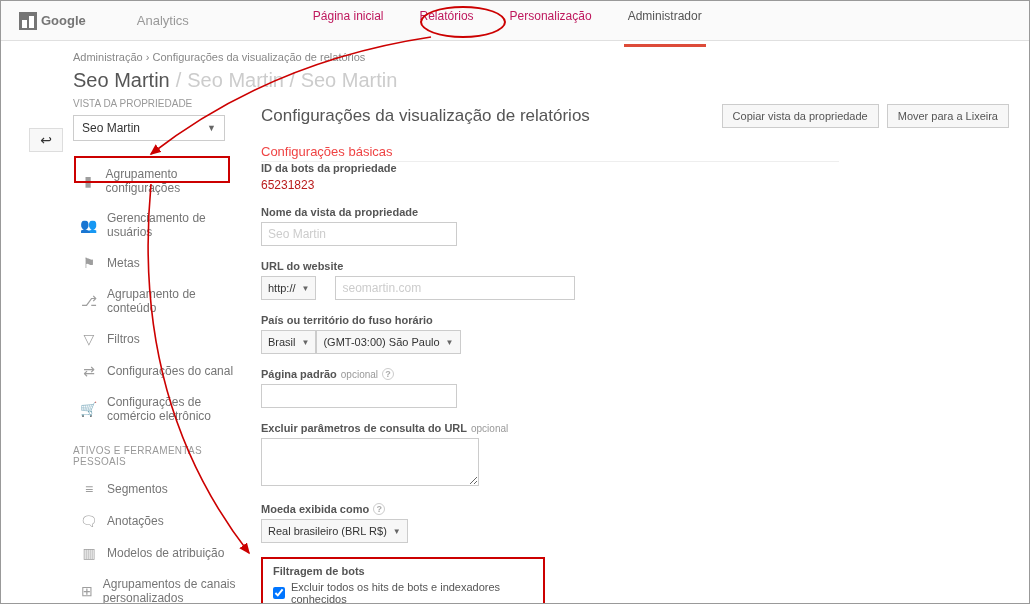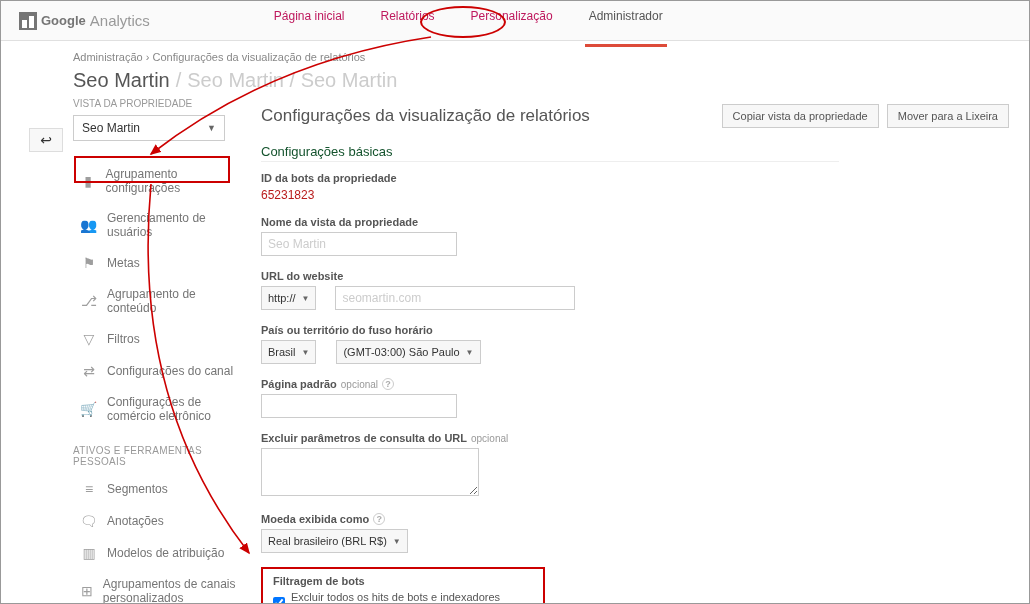--- a/index.html
+++ b/index.html
@@ -3,21 +3,21 @@
   <meta charset="utf-8">
   <style>
     * { box-sizing: border-box; margin: 0; padding: 0; }
     body { font-family: Arial, sans-serif; background: #fff; color: #333; font-size: 12px; width: 1030px; height: 604px; overflow: hidden; position: relative; border: 1px solid #999; }
     .topbar { height: 40px; border-bottom: 1px solid #e0e0e0; display: flex; align-items: center; padding: 0 18px; background: #fafafa; }
     .logo { display: flex; align-items: center; gap: 4px; margin-right: 120px; color: #757575; }
     .logo-icon { width: 18px; height: 18px; background: #757575; display: inline-block; position: relative; }
     .logo-icon::after { content: ''; position: absolute; bottom: 2px; left: 3px; width: 5px; height: 8px; background: #fff; }
     .logo-icon::before { content: ''; position: absolute; bottom: 2px; right: 3px; width: 5px; height: 12px; background: #fff; }
     .logo-text { font-weight: bold; font-size: 13px; }
-    .logo-sub { font-size: 15px; color: #999; }
+    .logo-sub { font-size: 13px; color: #999; margin-left: 47px; }
     .topnav { display: flex; gap: 28px; }
     .topnav-item { color: #be185d; font-size: 12px; cursor: pointer; padding: 0 4px 10px; position: relative; }
     .topnav-item.active { color: #555; }
     .topnav-item.active::after { content: ''; position: absolute; bottom: -14px; left: 0; right: 0; height: 3px; background: #dd4b39; }
     .breadcrumb { padding: 10px 0 4px; font-size: 11px; color: #888; margin-left: 72px; }
     .breadcrumb span { color: #888; }
     .titlebar { margin-left: 72px; padding: 2px 0 6px; display: flex; align-items: baseline; gap: 6px; }
     .title-main { font-size: 20px; color: #555; font-weight: normal; }
     .title-sub { font-size: 20px; color: #ccc; font-weight: normal; }
     .content { display: flex; padding: 0 20px 0 28px; }
@@ -28,33 +28,33 @@
     .sb-select { width: 152px; height: 26px; border: 1px solid #ccc; background: #fff; display: flex; align-items: center; padding: 0 8px; justify-content: space-between; font-size: 12px; cursor: pointer; margin-bottom: 18px; }
     .sb-select .caret { font-size: 9px; color: #666; }
     .sb-item { display: flex; align-items: center; gap: 10px; padding: 8px 8px; color: #757575; font-size: 12px; cursor: pointer; }
     .sb-item .icon { width: 16px; color: #9e9e9e; display: flex; justify-content: center; font-size: 14px; }
     .sb-section { font-size: 10px; color: #999; padding: 14px 0 6px 0; letter-spacing: 0.3px; }
     .main { flex: 1; padding-left: 12px; }
     .main-header { display: flex; align-items: center; justify-content: space-between; padding: 6px 0 10px; }
     .main-title { font-size: 17px; color: #555; font-weight: normal; }
     .main-actions { display: flex; gap: 8px; }
     .btn { border: 1px solid #ccc; background: #f7f7f7; padding: 5px 10px; font-size: 11px; color: #555; cursor: pointer; }
-    .section-title { font-size: 13px; color: #14532d; padding: 6px 0 2px; border-bottom: 1px solid #eee; margin-bottom: 10px; width: 578px; }
+    .section-title { font-size: 13px; color: #ef4444; padding: 6px 0 2px; border-bottom: 1px solid #eee; margin-bottom: 0; width: 578px; }
     .field { margin-bottom: 14px; }
     .field-label { font-size: 11px; font-weight: bold; color: #555; margin-bottom: 4px; display: flex; align-items: center; gap: 4px; }
     .field-value { font-size: 12px; color: #b91c1c; }
     .optional { color: #999; font-weight: normal; font-size: 10px; }
     .help-icon { width: 12px; height: 12px; border: 1px solid #ccc; border-radius: 50%; font-size: 9px; display: inline-flex; align-items: center; justify-content: center; color: #aaa; }
     .input { border: 1px solid #ccc; height: 24px; padding: 0 6px; font-size: 12px; color: #aaa; }
     .input-name { width: 196px; }
     .select { border: 1px solid #ccc; background: #f7f7f7; height: 24px; padding: 0 6px; font-size: 11px; display: inline-flex; align-items: center; gap: 6px; cursor: pointer; }
     .select .caret { font-size: 8px; color: #666; }
     .url-row { display: flex; gap: 19px; }
     .url-input { width: 240px; }
-    .tz-row { display: flex; gap: 20px; }
+    .tz-row { display: flex; gap: 0; }
     .textarea { width: 218px; height: 48px; border: 1px solid #ccc; resize: both; }
     .bot-section { border: 2px solid #c00; padding: 6px 10px 8px; width: 284px; margin-top: 4px; }
     .bot-label { font-size: 11px; font-weight: bold; color: #555; margin-bottom: 4px; }
     .bot-check { display: flex; align-items: center; gap: 6px; font-size: 11px; color: #555; }
     .bot-check input { width: 12px; height: 12px; }
     
     .annot { position: absolute; pointer-events: none; z-index: 50; }
     .oval-admin { left: 419px; top: 5px; width: 86px; height: 32px; border: 2px solid #c00; border-radius: 50%; }
     .box-view { left: 73px; top: 155px; width: 156px; height: 27px; border: 2px solid #c00; }
     svg.annot-svg { position: absolute; top: 0; left: 0; width: 1030px; height: 604px; pointer-events: none; z-index: 49; }

